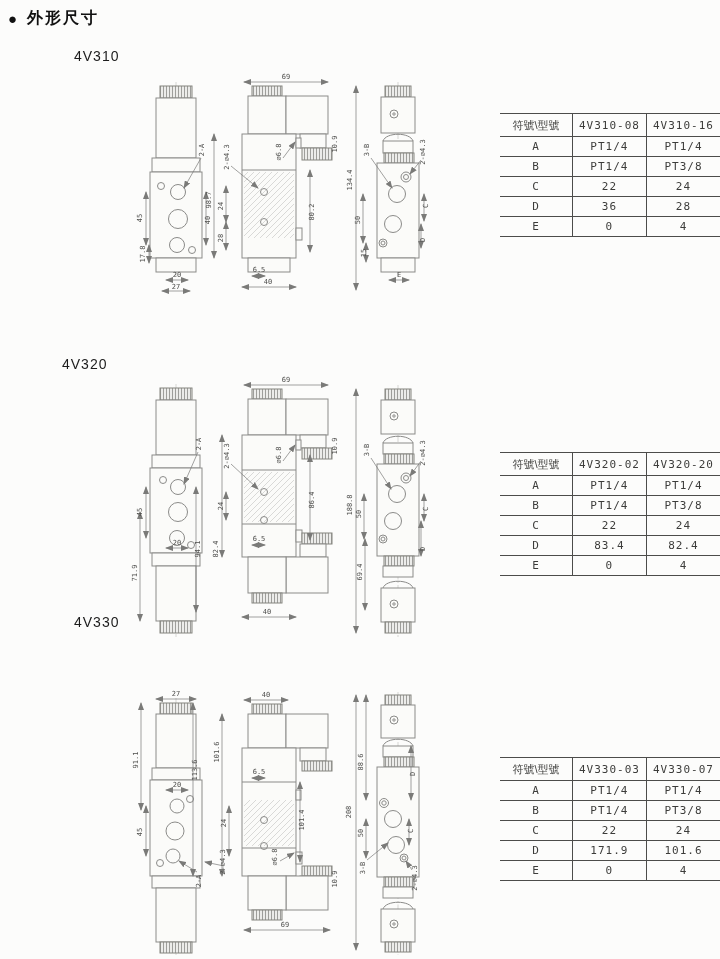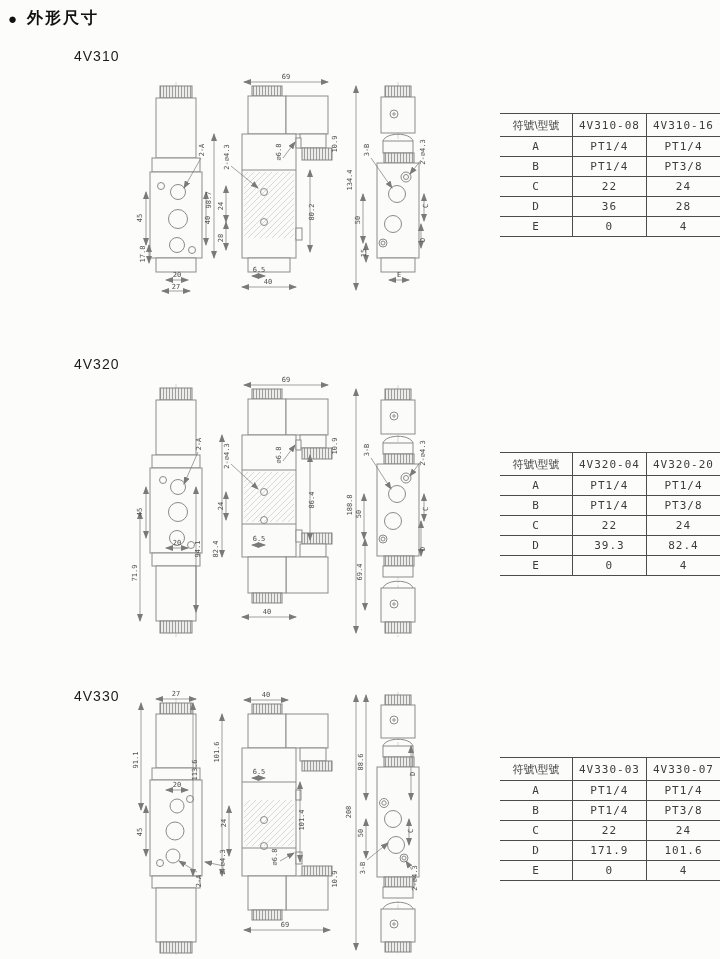--- a/index.html
+++ b/index.html
@@ -34,22 +34,22 @@
 <body>
 
 <div id="page">
 
   <div class="page-title">
     <span class="bullet">●</span>
     <span>外形尺寸</span>
   </div>
 
   <div class="sec-label" style="left:74px;top:48px">4V310</div>
-  <div class="sec-label" style="left:74px;top:356px">4V320</div>
-  <div class="sec-label" style="left:74px;top:688px">4V330</div>
+  <div class="sec-label" style="left:62px;top:356px">4V320</div>
+  <div class="sec-label" style="left:74px;top:614px">4V330</div>
 
   <svg id="draw" width="720" height="959" viewBox="0 0 720 959">
     <defs>
       <pattern id="knurl" width="3" height="4" patternUnits="userSpaceOnUse">
         <rect width="3" height="4" fill="#ececea"></rect>
         <line x1="1.5" y1="0" x2="1.5" y2="4" stroke="#8a8a86" stroke-width="0.8"></line>
       </pattern>
       <pattern id="hatch" width="6" height="6" patternUnits="userSpaceOnUse">
         <line x1="0" y1="6" x2="6" y2="0" stroke="#c3c3c0" stroke-width="0.6"></line>
       </pattern>
@@ -395,41 +395,41 @@
           <td>0</td>
           <td>4</td>
         </tr>
   </tbody>
     </table>
 
   <table class="spec" style="left:500px;top:452px">
     <tbody>
         <tr class="hd">
       <th class="zh">符號\型號</th>
-      <th>4V320-04</th>
+      <th>4V320-02</th>
       <th>4V320-20</th>
     </tr>
     <tr>
           <td>A</td>
           <td>PT1/4</td>
           <td>PT1/4</td>
         </tr>
     <tr>
           <td>B</td>
           <td>PT1/4</td>
           <td>PT3/8</td>
         </tr>
     <tr>
           <td>C</td>
           <td>22</td>
           <td>24</td>
         </tr>
     <tr>
           <td>D</td>
-          <td>39.3</td>
+          <td>83.4</td>
           <td>82.4</td>
         </tr>
     <tr>
           <td>E</td>
           <td>0</td>
           <td>4</td>
         </tr>
   </tbody>
     </table>
 

